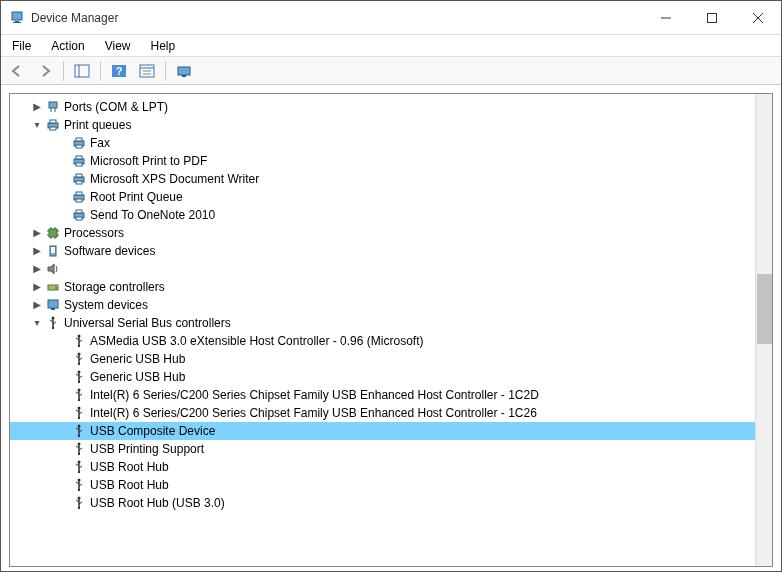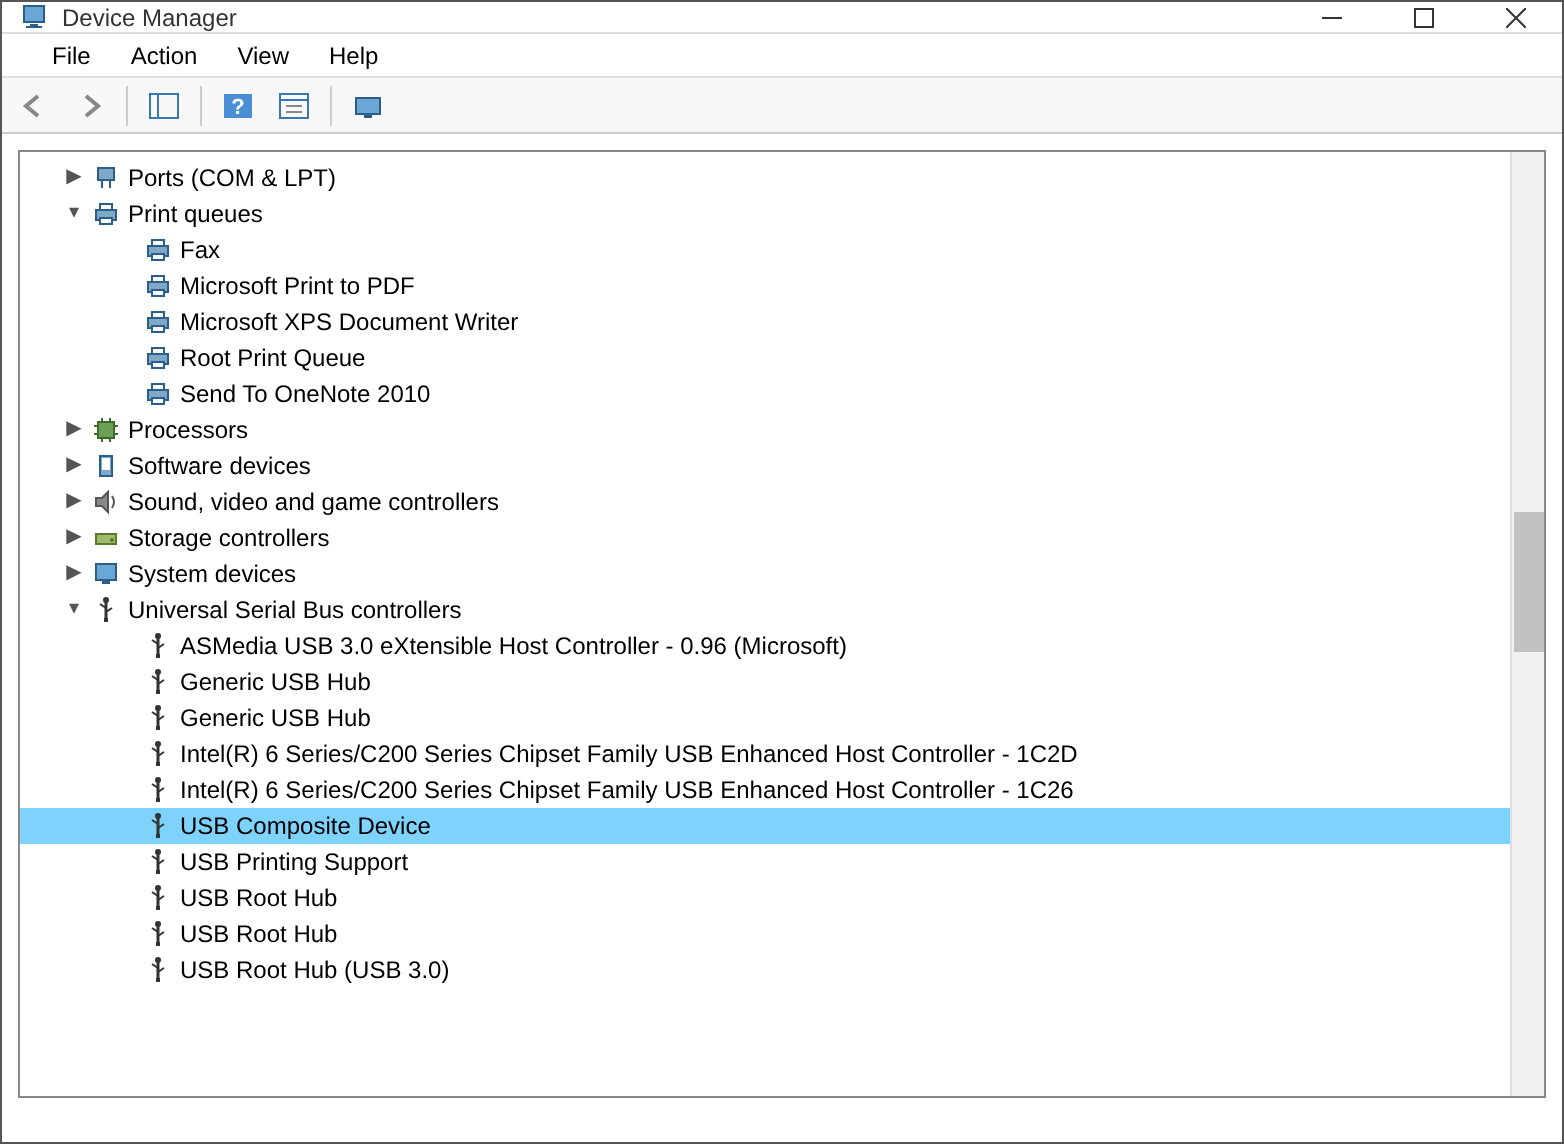--- a/index.html
+++ b/index.html
@@ -1,23 +1,23 @@
 <!DOCTYPE html>
 <html><head>
 <meta charset="utf-8">
 <style>
   * { box-sizing: border-box; margin: 0; padding: 0; }
   body { font-family: "Segoe UI", Tahoma, sans-serif; font-size: 12px; background: #fff; width: 782px; height: 572px; overflow: hidden; border: 1px solid #555; }
   
-  .titlebar { height: 16px; display: flex; align-items: center; padding: 0 0 0 8px; border-bottom: 1px solid #ddd; }
+  .titlebar { height: 34px; display: flex; align-items: center; padding: 0 0 0 8px; border-bottom: 1px solid #ddd; }
   .titlebar .app-icon { width: 16px; height: 16px; margin-right: 6px; display: inline-flex; align-items: center; justify-content: center; }
   .titlebar .title { flex: 1; font-size: 12px; color: #333; }
   .titlebar .win-btn { width: 46px; height: 30px; display: inline-flex; align-items: center; justify-content: center; color: #333; }
 
-  .menubar { height: 22px; display: flex; align-items: center; padding: 0 15px; border-bottom: 1px solid #ddd; }
+  .menubar { height: 22px; display: flex; align-items: center; padding: 0 1px; border-bottom: 1px solid #ddd; }
   .menubar .menu-item { padding: 2px 10px; cursor: default; }
 
   .toolbar { height: 28px; display: flex; align-items: center; padding: 2px 4px; gap: 4px; border-bottom: 1px solid #ccc; background: #f8f8f8; }
   .toolbar .tool-btn { width: 24px; height: 22px; display: inline-flex; align-items: center; justify-content: center; border: 1px solid transparent; }
   .toolbar .sep { width: 1px; height: 20px; background: #ccc; margin: 0 2px; }
 
   .content { position: relative; height: calc(572px - 30px - 22px - 28px - 2px); padding: 8px; }
   .tree-panel { border: 1px solid #888; width: 100%; height: 100%; overflow: hidden; position: relative; background: #fff; }
   .tree { padding: 4px 0; overflow-y: auto; height: 100%; }
   .tree-scrollbar { position: absolute; right: 0; top: 0; width: 17px; height: 100%; background: #f0f0f0; border-left: 1px solid #ddd; }
@@ -232,21 +232,20 @@
 
       <div class="node">
         <span class="indent i1"></span>
         <span class="expander">▶</span>
         <span class="icon">
             <svg width="14" height="14">
               <path d="M2 5 L5 5 L8 2 L8 12 L5 9 L2 9 Z" fill="#888" stroke="#555"></path>
               <path d="M10 4 Q12 7 10 10" fill="none" stroke="#555"></path>
             </svg>
           </span>
-        <span class="label">Sound, video and game controllers</span>
       </div>
 
       <div class="node">
         <span class="indent i1"></span>
         <span class="expander">▶</span>
         <span class="icon">
             <svg width="14" height="14">
               <rect x="2" y="5" width="10" height="5" fill="#9fb96e" stroke="#5a7a2a"></rect>
               <circle cx="10" cy="8" r="1" fill="#5a7a2a"></circle>
             </svg>

